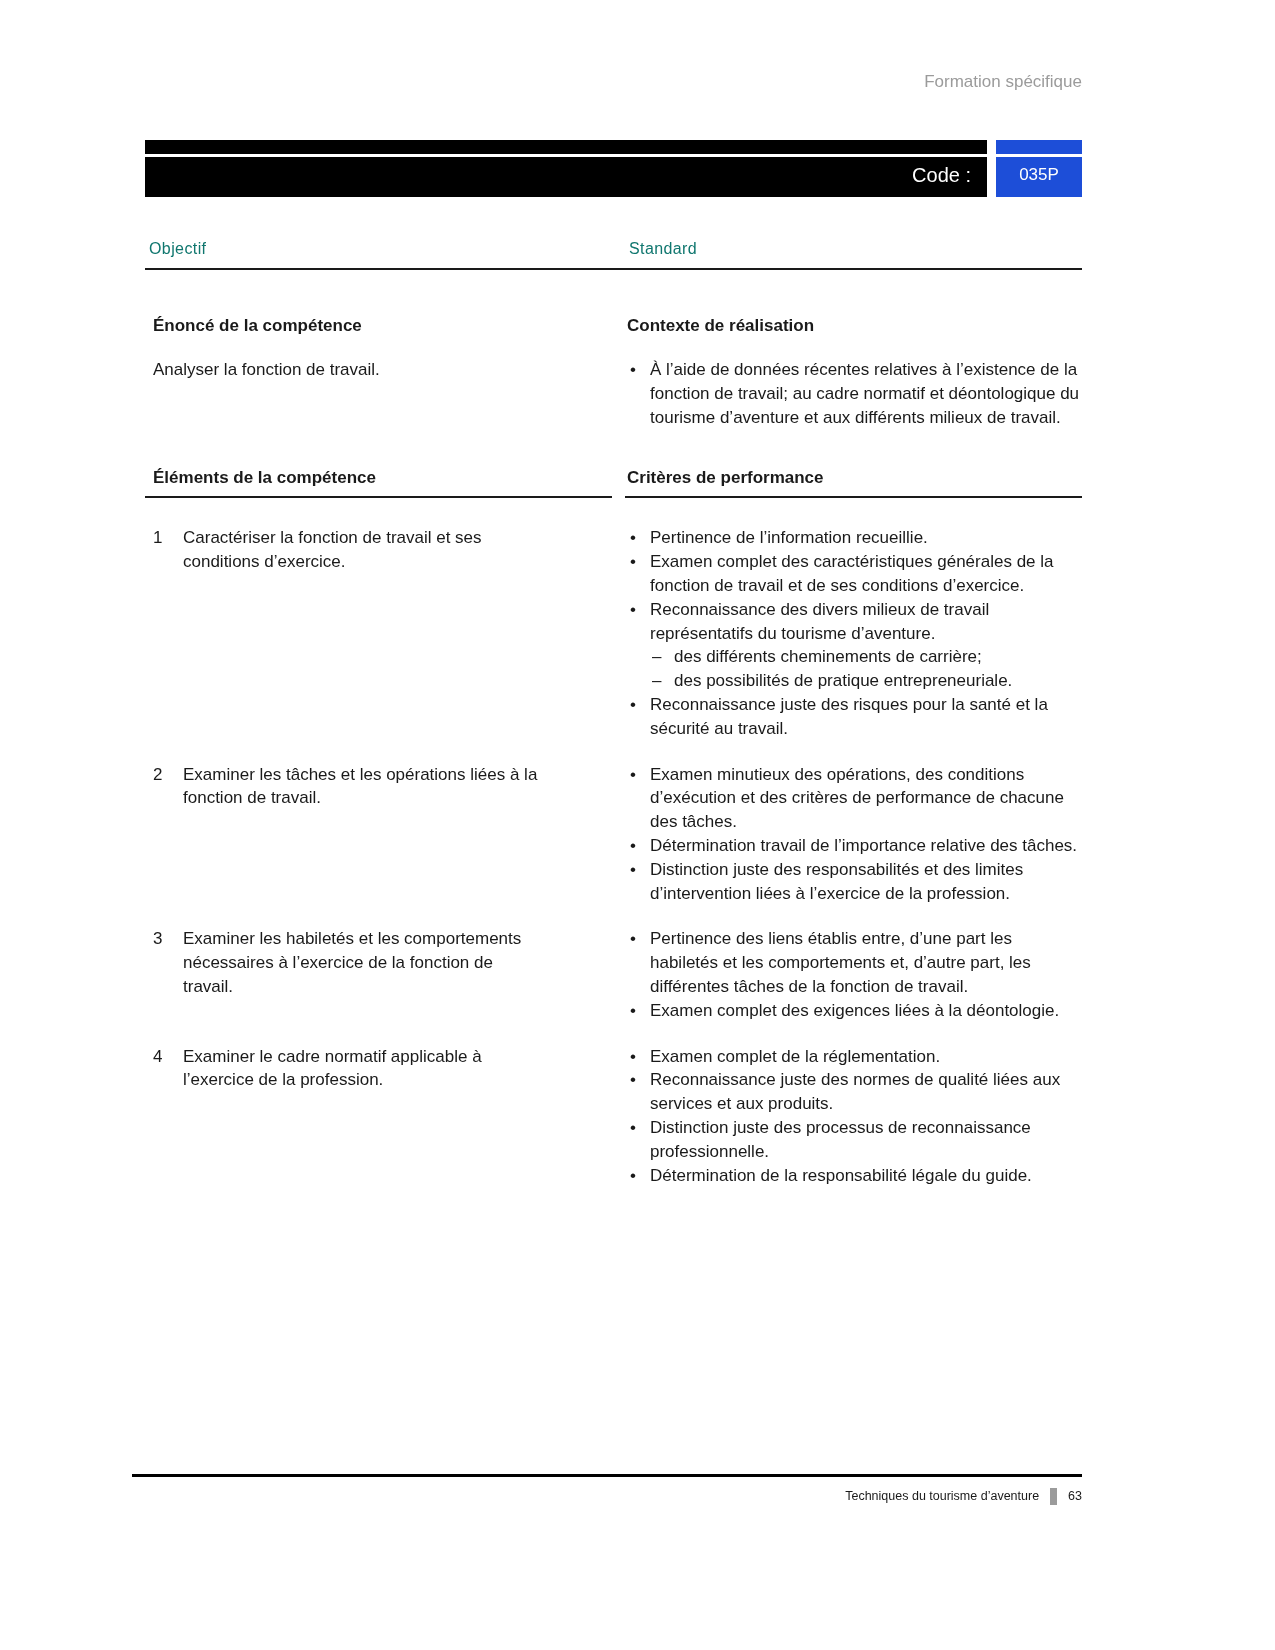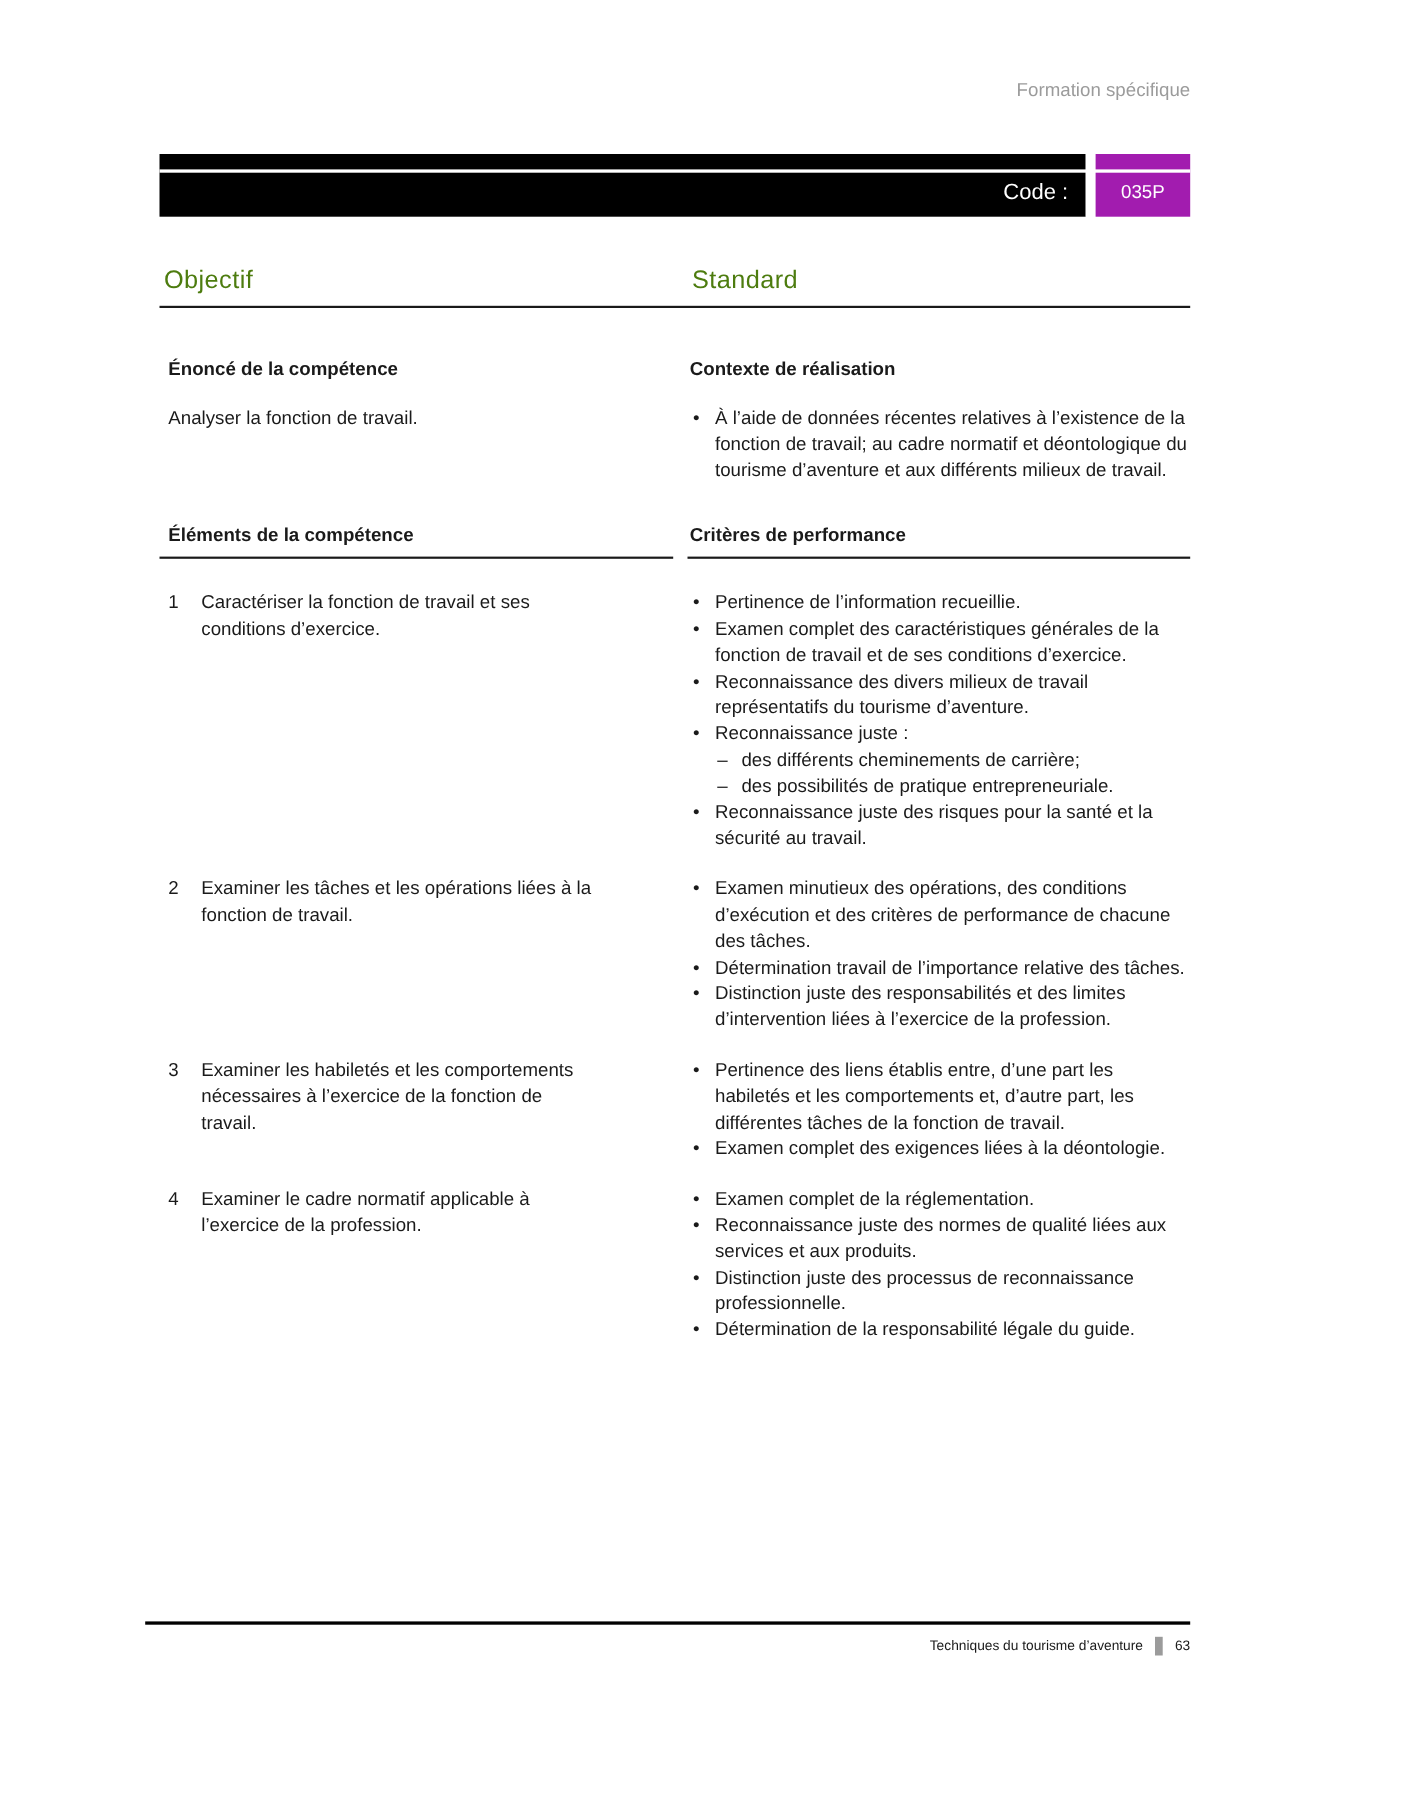--- a/index.html
+++ b/index.html
@@ -29,35 +29,35 @@
     background:#ffffff; z-index:2;
   }
   .codebar-main {
     flex:1; background:#000;
     display:flex; align-items:center; justify-content:flex-end;
     padding-right:16px; padding-top:12px;
     color:#fff; font-size:20px;
   }
   .codebar-gap { width:9px; background:#fff; }
   .codebar-box {
-    width:86px; background:#a21caf; color:#fff;
+    width:86px; background:#1d4ed8; color:#fff;
     display:flex; align-items:center; justify-content:center;
     padding-top:12px; font-size:17px;
   }
 
   .content { position:absolute; left:145px; right:193px; top:238px; }
 
   .two-col { display:grid; grid-template-columns:467px 1fr; column-gap:13px; }
 
   .section-titles {
     border-bottom:2px solid #1a1a1a;
     padding-bottom:8px;
   }
   .section-title {
-    font-size:23px; letter-spacing:0.4px; color:#4d7c0f;
+    font-size:16px; letter-spacing:0.4px; color:#0f766e;
     padding-left:4px;
   }
 
   .block-competence { margin-top:44px; }
   .col-h { font-weight:bold; font-size:17px; margin-bottom:20px; }
   .cell-left { padding-left:8px; padding-right:40px; }
   .cell-right { padding-left:2px; }
 
   ul.crit { list-style:none; }
   ul.crit li { position:relative; padding-left:23px; }
@@ -138,21 +138,20 @@
     <div class="rows">
         <div class="row">
           <div class="cell-left elem">
             <span class="num">1</span>
             <span class="etext">Caractériser la fonction de travail et ses conditions d’exercice.</span>
           </div>
           <ul class="cell-right crit">
             <li class="bullet">Pertinence de l’information recueillie.</li>
             <li class="bullet">Examen complet des caractéristiques générales de la fonction de travail et de ses conditions d’exercice.</li>
             <li class="bullet">Reconnaissance des divers milieux de travail représentatifs du tourisme d’aventure.</li>
-            <li class="bullet">Reconnaissance juste :</li>
             <li class="dash">des différents cheminements de carrière;</li>
             <li class="dash">des possibilités de pratique entrepreneuriale.</li>
             <li class="bullet">Reconnaissance juste des risques pour la santé et la sécurité au travail.</li>
           </ul>
         </div>
         <div class="row">
           <div class="cell-left elem">
             <span class="num">2</span>
             <span class="etext">Examiner les tâches et les opérations liées à la fonction de travail.</span>
           </div>

